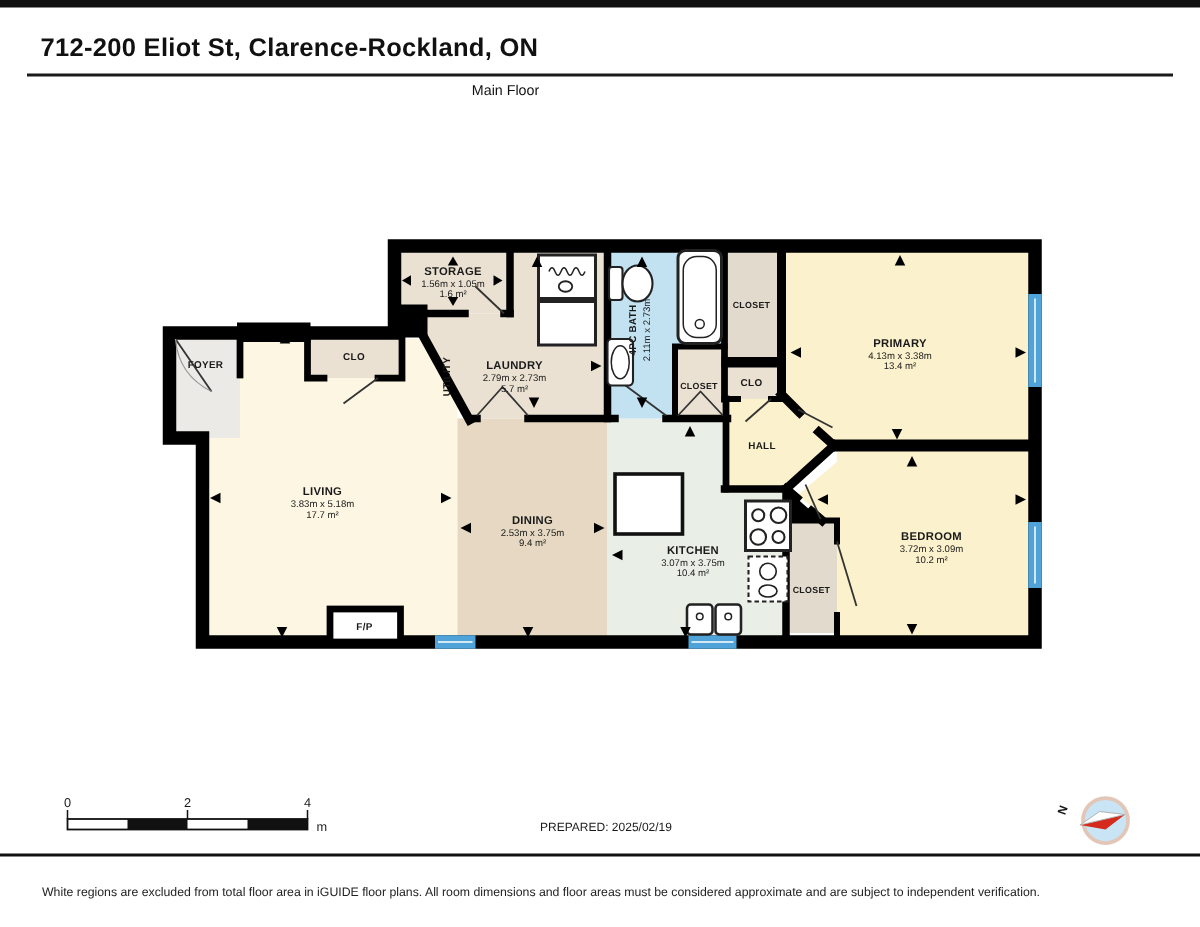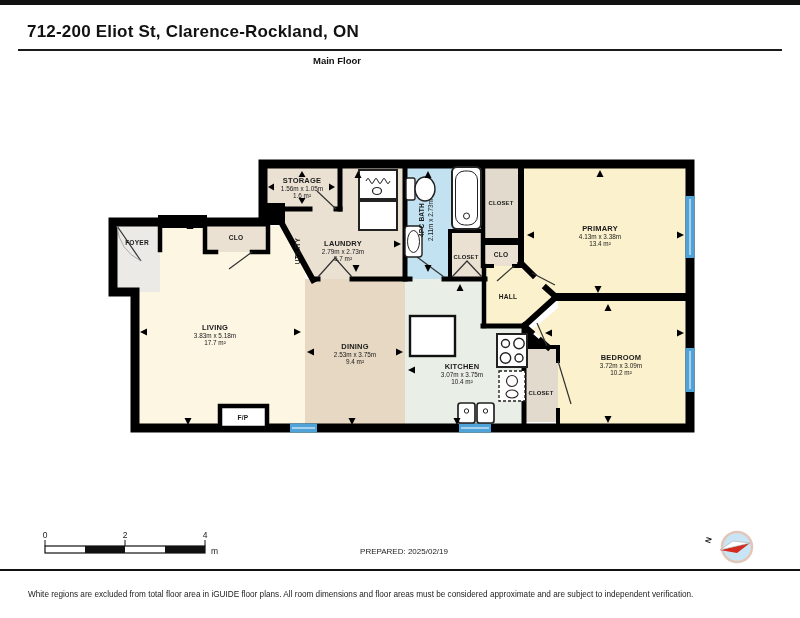--- a/index.html
+++ b/index.html
@@ -4,21 +4,21 @@
 <style>
   html,body{margin:0;padding:0;background:#ffffff;}
   body{width:800px;height:618px;position:relative;overflow:hidden;
        font-family:"Liberation Sans","DejaVu Sans",sans-serif;color:#111;}
   .stage{position:absolute;inset:0;width:800px;height:618px;}
   .topbar{position:absolute;top:0;left:0;width:800px;height:5px;background:#111;}
   .title{position:absolute;top:22px;left:0;width:800px;text-align:left;
          font-size:17px;font-weight:bold;letter-spacing:.2px;margin-left:27px;}
   .titlerule{position:absolute;top:49px;left:18px;width:764px;border-top:2px solid #1a1a1a;}
   .subtitle{position:absolute;top:55px;left:0;width:674px;text-align:center;
-            font-size:9.5px;font-weight:bold;}
+            font-size:9.5px;font-weight:normal;}
   .footrule{position:absolute;top:569px;left:0;width:800px;border-top:2.5px solid #111;}
   .disclaimer{position:absolute;top:590px;left:28px;width:744px;
               font-size:8.2px;color:#222;}
   svg{position:absolute;top:0;left:0;}
   text{fill:#1a1a1a;}
   .rname{font-size:7.5px;font-weight:bold;letter-spacing:.2px;}
   .rdim{font-size:6.4px;}
   .tiny{font-size:5.9px;font-weight:bold;letter-spacing:.2px;}
   .sm{font-size:6.6px;font-weight:bold;letter-spacing:.2px;}
   .scaletxt{font-size:8.5px;}

